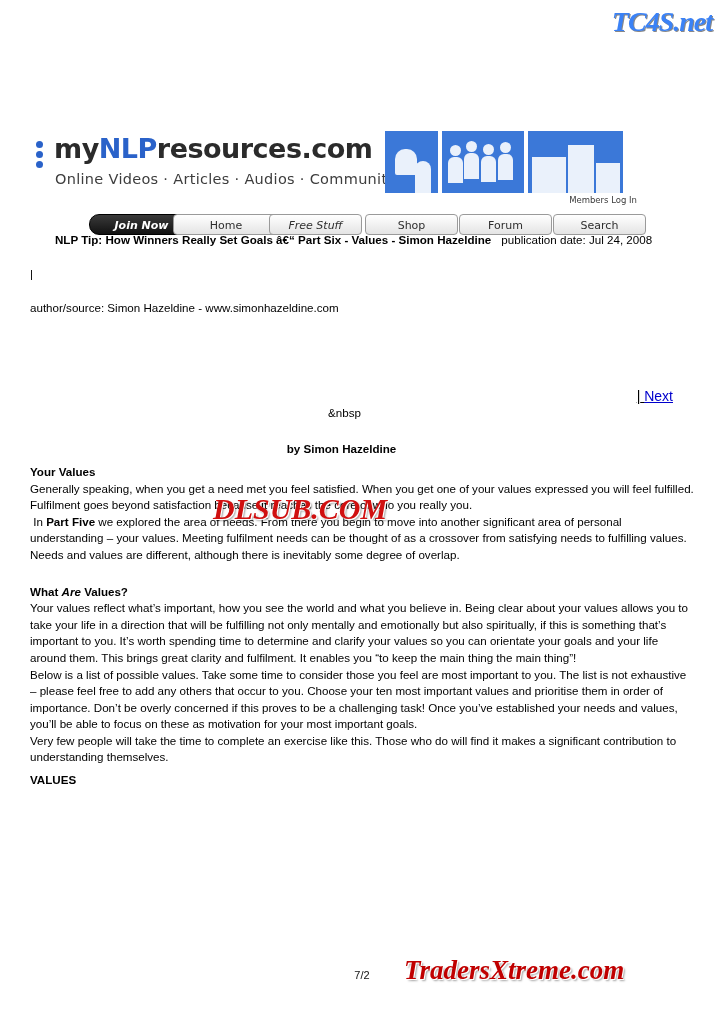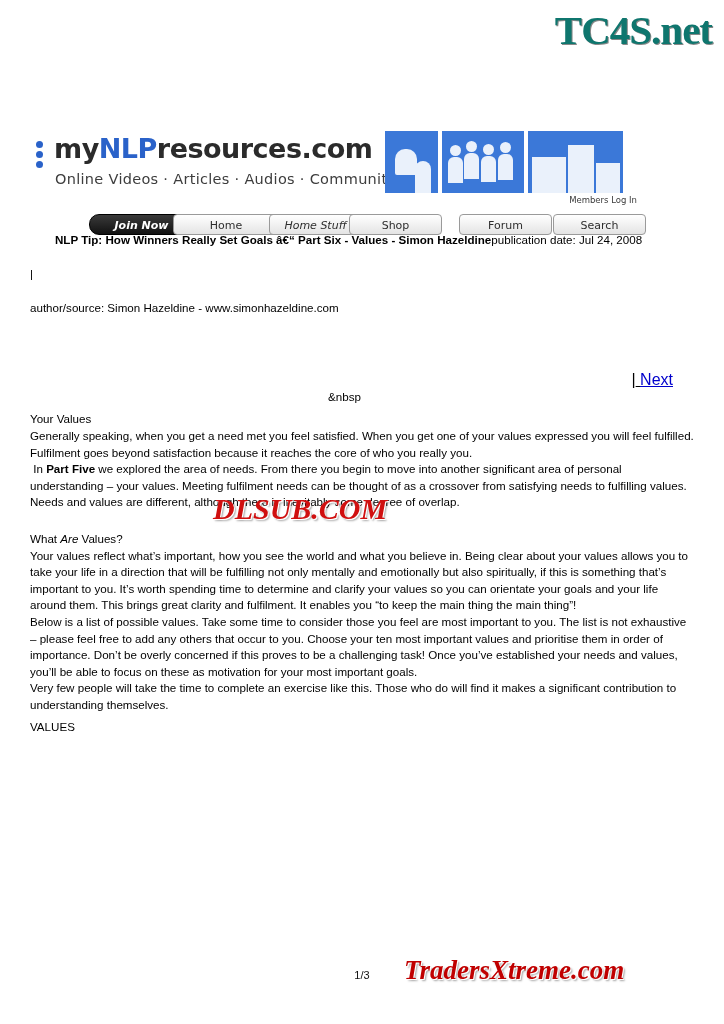--- a/index.html
+++ b/index.html
@@ -15,23 +15,24 @@
     color: #000000;
     overflow: hidden;
   }
 
   
   .wm-tc4s {
     position: absolute;
     top: 6px;
     right: 12px;
     font-family: "Liberation Serif", serif;
-    font-size: 41px;
-    font-weight: bold;
-    color: #0f766e;
+    font-size: 28px;
+    font-weight: bold;
+    font-style: italic;
+    color: #3b82f6;
     letter-spacing: -1px;
     text-shadow: 1px 1px 0 #888;
   }
   .wm-dlsub {
     position: absolute;
     left: 213px;
     top: 492px;
     font-family: "Liberation Serif", serif;
     font-size: 30px;
     font-weight: bold;
@@ -173,21 +174,21 @@
     background: linear-gradient(#3a3a3a, #121212);
     color: #ffffff;
     font-style: italic;
     font-weight: bold;
     border-color: #000;
     border-radius: 10px;
     margin-left: 32px;
   }
   .navbtn.home   { left: 148px; width: 106px; }
   .navbtn.free   { left: 244px; width: 93px; font-style: italic;}
-  .navbtn.shop   { left: 324px; width: 93px; }
+  .navbtn.shop   { left: 340px; width: 93px; }
   .navbtn.forum  { left: 434px; width: 93px; }
   .navbtn.search { left: 528px; width: 93px; }
 
   
   .doc {
     position: absolute;
     left: 30px;
     top: 232px;
     width: 665px;
     font-size: 11.6px;
@@ -200,50 +201,51 @@
   }
   .doc-title {
     font-weight: bold;
     font-size: 11.6px;
     display: inline;
     margin-left: 25px;
   }
   .pubdate {
     display: inline;
     font-size: 11.6px;
+    margin-left: 10px;
   }
   .pipe { margin-top: 2px; }
   .author { margin-top: 17px; }
 
   .nextrow {
-    margin-top: 56px;
+    margin-top: 72px;
     text-align: right;
     padding-right: 22px;
-    font-size: 16px;
+    font-size: 14px;
     text-decoration: underline;
   }
   .nextrow a {
     color: #0000cc;
     text-decoration: underline;
   }
   .nbsp-row {
     text-align: center;
     padding-right: 36px;
     font-size: 11.6px;
   }
 
   .byline {
     text-align: center;
     font-weight: bold;
     font-size: 11.6px;
     margin-top: 20px;
     padding-right: 42px;
   }
   .h-sub {
-    font-weight: normal;
+    font-weight: bold;
     margin-top: 6px;
   }
   p.body { margin: 0; }
   .spacer { height: 14px; }
 
   .page-num {
     position: absolute;
     left: 0;
     right: 0;
     top: 969px;
@@ -292,21 +294,21 @@
         <span class="silhouette s3"></span>
     </div>
   </div>
 
   <div class="members-login">Members Log In</div>
 </div>
 
 <div class="navbar">
   <div class="navbtn join">Join Now</div>
   <div class="navbtn home">Home</div>
-  <div class="navbtn free">Home Stuff</div>
+  <div class="navbtn free">Free Stuff</div>
   <div class="navbtn shop">Shop</div>
   <div class="navbtn forum">Forum</div>
   <div class="navbtn search">Search</div>
 </div>
 
 <div class="doc">
 
   <div class="title-row">
     <span class="doc-title">NLP Tip: How Winners Really Set Goals â€“ Part Six - Values - Simon Hazeldine</span><span class="pubdate">publication date: Jul 24, 2008</span>
   </div>
@@ -314,20 +316,21 @@
   <div class="pipe">|</div>
 
   <div class="author">author/source: Simon Hazeldine - www.simonhazeldine.com</div>
 
   <div class="nextrow">
     <span>|</span>
     <a href="#">Next</a>
   </div>
   <div class="nbsp-row">&amp;nbsp</div>
 
+  <div class="byline">by Simon Hazeldine</div>
 
   <div class="h-sub">Your Values</div>
 
   <p class="body">Generally speaking, when you get a need met you feel satisfied. When you get one of your values expressed you will feel fulfilled. Fulfilment goes beyond satisfaction because it reaches the core of who you really you.</p>
 
   <p class="body">
     &nbsp;In <b>Part Five</b> we explored the area of needs. From there you begin to move into another significant area of personal understanding – your values. Meeting fulfilment needs can be thought of as a crossover from satisfying needs to fulfilling values. Needs and values are different, although there is inevitably some degree of overlap.
   </p>
 
   <div class="spacer"></div>
@@ -338,14 +341,14 @@
 
   <p class="body"> Your values reflect what’s important, how you see the world and what you believe in. Being clear about your values allows you to take your life in a direction that will be fulfilling not only mentally and emotionally but also spiritually, if this is something that’s important to you. It’s worth spending time to determine and clarify your values so you can orientate your goals and your life around them. This brings great clarity and fulfilment. It enables you “to keep the main thing the main thing”!</p>
   <p class="body">Below is a list of possible values. Take some time to consider those you feel are most important to you. The list is not exhaustive – please feel free to add any others that occur to you. Choose your ten most important values and prioritise them in order of importance. Don’t be overly concerned if this proves to be a challenging task! Once you’ve established your needs and values, you’ll be able to focus on these as motivation for your most important goals.</p>
   <p class="body">Very few people will take the time to complete an exercise like this. Those who do will find it makes a significant contribution to understanding themselves.</p>
 
   <div class="h-sub">VALUES</div>
 </div>
 
 <div class="wm-dlsub">DLSUB.COM</div>
 
-<div class="page-num">1/3</div>
+<div class="page-num">7/2</div>
 <div class="wm-traders">TradersXtreme.com</div>
 
 </body></html>

